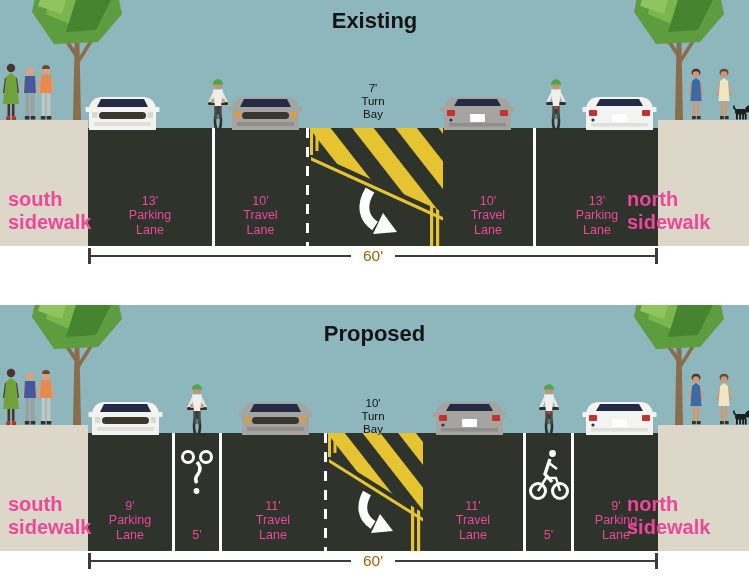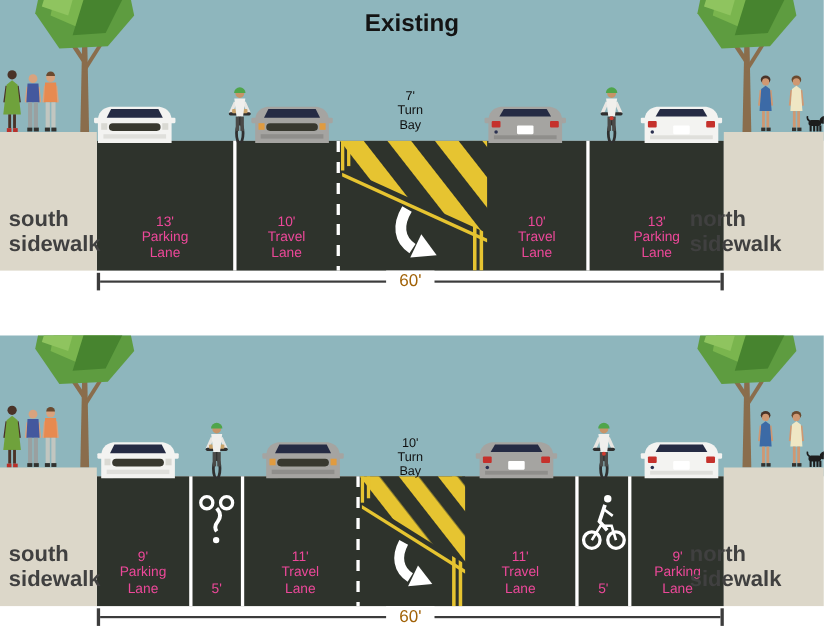--- a/index.html
+++ b/index.html
@@ -15,21 +15,21 @@
   .road{position:absolute;left:88px;top:128px;width:570px;height:118px;background:#2e332c;}
   .lane{position:absolute;top:0;bottom:0;display:flex;flex-direction:column;justify-content:flex-end;
         align-items:center;padding-bottom:9px;box-sizing:border-box;}
   .lane-label{font-size:12.5px;line-height:14.5px;color:#ec4899;text-align:center;white-space:pre-line;}
   .sep{position:absolute;top:0;height:118px;width:3px;background:#ffffff;}
   .sep.dashed{background:repeating-linear-gradient(to bottom,#ffffff 0 10px,rgba(0,0,0,0) 10px 19px);}
   .turnbay{position:absolute;top:0;}
   .bike-mark{position:absolute;top:14px;left:50%;transform:translateX(-50%);}
   .title{position:absolute;left:0;right:0;text-align:center;font-weight:bold;font-size:22px;color:#141414;}
   .sidewalk-label{position:absolute;top:188px;font-weight:bold;font-size:20px;line-height:23px;
-                  color:#404040;white-space:pre-line;}
+                  color:#ec4899;white-space:pre-line;}
   .sidewalk-label.left{left:8px;}
   .sidewalk-label.right{left:627px;}
   .turnbay-label{position:absolute;left:313px;width:120px;text-align:center;font-size:11.5px;
                  line-height:13px;color:#101010;white-space:pre-line;}
   .dim{position:absolute;left:88px;top:246px;width:570px;height:22px;}
   .dim-tick{position:absolute;top:2px;width:3px;height:16px;background:#3c3c3c;}
   .dim-tick.l{left:0;} .dim-tick.r{right:0;}
   .dim-rule{position:absolute;top:9px;left:3px;right:3px;height:2.2px;background:#3c3c3c;}
   .dim-label-wrap{position:absolute;left:0;right:0;top:0;text-align:center;}
   .dim-label{display:inline-block;background:#ffffff;padding:0 12px;font-size:15.5px;
@@ -382,20 +382,21 @@
     <svg class="fig" style="left:432px;top:88px;--body:#a5a4a1;--shade:#8f8e8b" width="75" height="42">
         <use href="#car-rear"></use>
       </svg>
     <svg class="fig" style="left:536px;top:76px" width="26" height="54">
         <use href="#cyclist-rear"></use>
       </svg>
     <svg class="fig" style="left:582px;top:88px;--body:#f3f3f1;--shade:#dfdfdb" width="75" height="42">
         <use href="#car-rear"></use>
       </svg>
 
+    <div class="title" style="top:16px">Proposed</div>
     <div class="turnbay-label" style="top:92px">10'
 Turn
 Bay</div>
     <div class="sidewalk-label left">south
 sidewalk</div>
     <div class="sidewalk-label right">north
 sidewalk</div>
     <div class="dim">
       <div class="dim-tick l"></div>
       <div class="dim-rule"></div>

